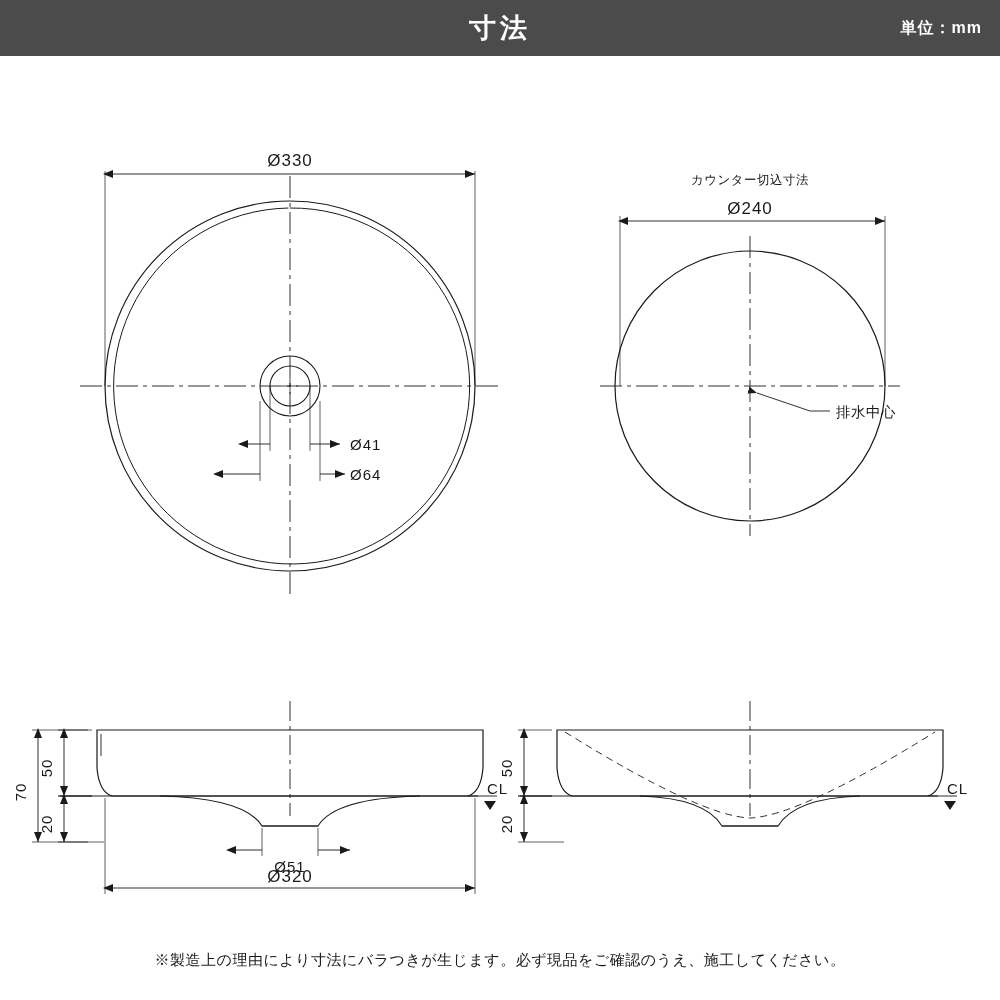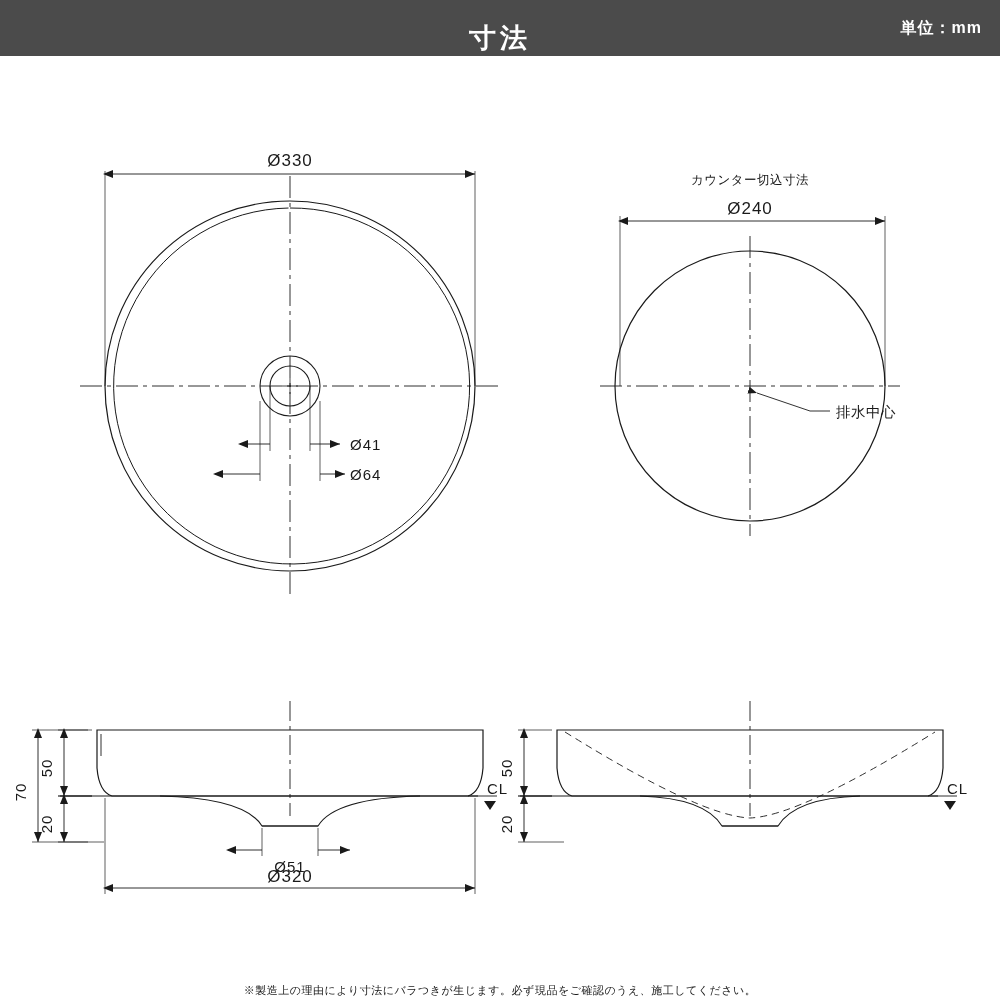--- a/index.html
+++ b/index.html
@@ -24,21 +24,21 @@
   
   .header {
     position: absolute;
     left: 0;
     top: 0;
     width: 1000px;
     height: 56px;
     background: #4b4b4b;
     color: #ffffff;
     display: flex;
-    align-items: flex-end;
+    align-items: center;
     justify-content: center;
   }
   .header-title {
     font-size: 27px;
     font-weight: bold;
     letter-spacing: 4px;
   }
   .header-unit {
     position: absolute;
     right: 18px;
@@ -52,24 +52,24 @@
   .drawing {
     position: absolute;
     left: 0;
     top: 56px;
     width: 860px;
     height: 890px;
   }
   .footnote {
     position: absolute;
     left: 0;
-    bottom: 2px;
+    bottom: 30px;
     width: 1000px;
     text-align: center;
-    font-size: 11px;
+    font-size: 15px;
     letter-spacing: 0.5px;
     color: #1a1a1a;
   }
   svg text {
     font-family: "Liberation Sans", sans-serif;
     fill: #1a1a1a;
   }
 </style>
 </head>
 <body>

